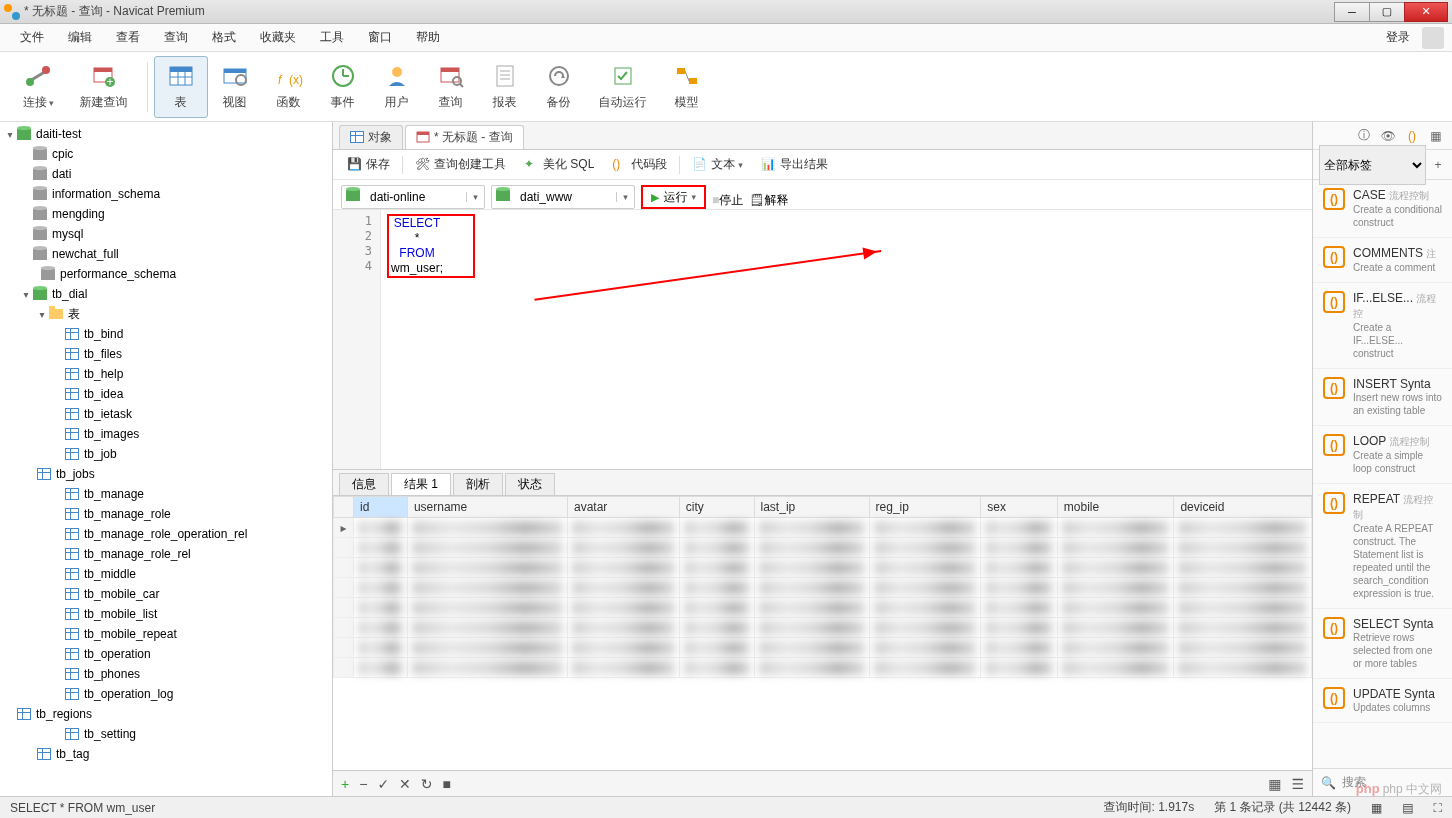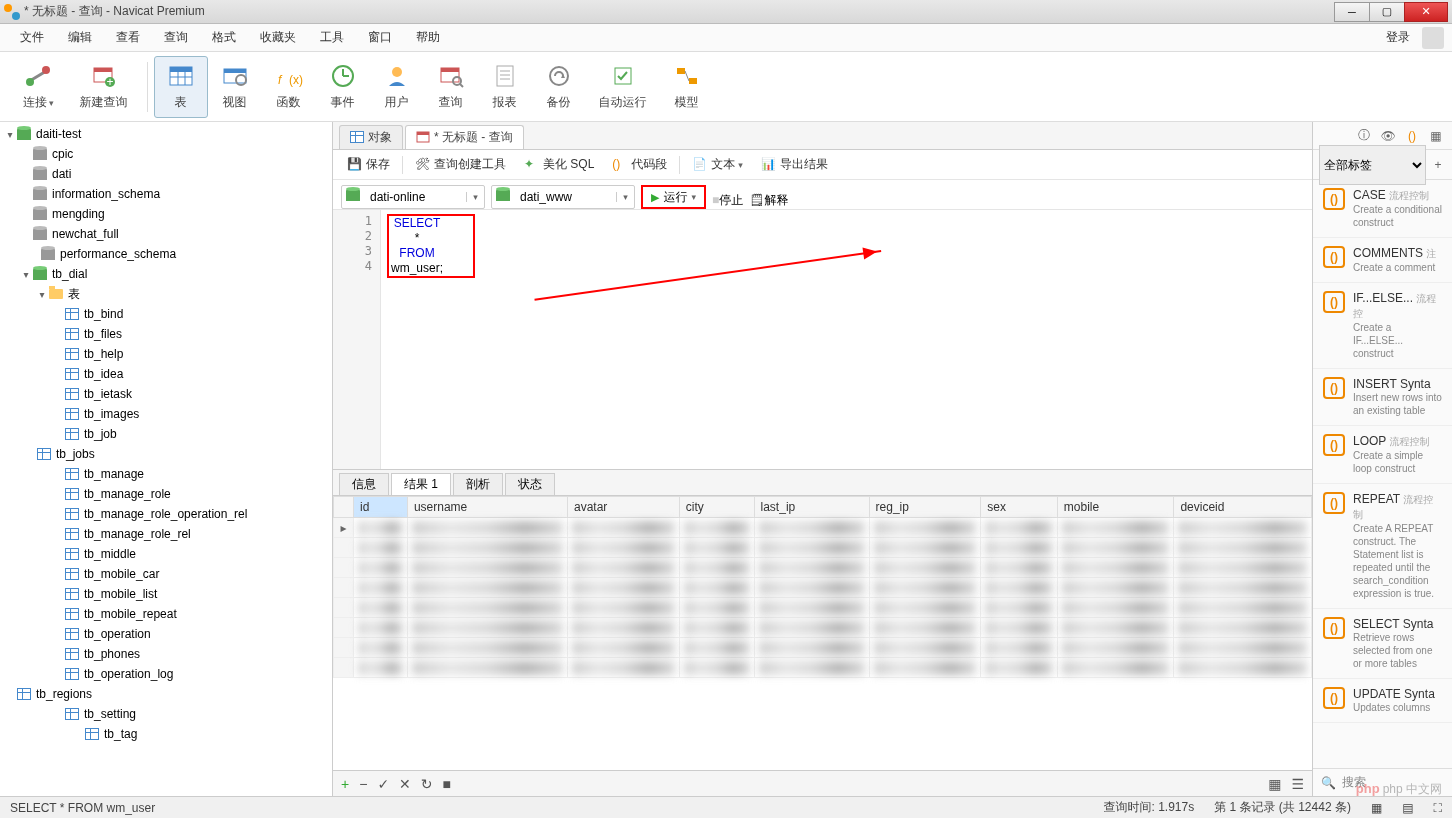--- a/index.html
+++ b/index.html
@@ -321,20 +321,27 @@
           <span class="ti">
             <div class="db-ico"></div>
           </span>
           <span>mengding</span>
         </div>
         <div class="tree-item " style="padding-left:20px">
     <span class="caret"></span>
           <span class="ti">
             <div class="db-ico"></div>
           </span>
+          <span>mysql</span>
+        </div>
+        <div class="tree-item " style="padding-left:20px">
+    <span class="caret"></span>
+          <span class="ti">
+            <div class="db-ico"></div>
+          </span>
           <span>newchat_full</span>
         </div>
         <div class="tree-item " style="padding-left:28px">
     <span class="caret"></span>
           <span class="ti">
             <div class="db-ico"></div>
           </span>
           <span>performance_schema</span>
         </div>
         <div class="tree-item " style="padding-left:20px">
@@ -491,21 +498,21 @@
           </span>
           <span>tb_regions</span>
         </div>
         <div class="tree-item " style="padding-left:52px">
     <span class="caret"></span>
           <span class="ti">
             <div class="table-ico"></div>
           </span>
           <span>tb_setting</span>
         </div>
-        <div class="tree-item " style="padding-left:72px">
+        <div class="tree-item " style="padding-left:24px">
     <span class="caret"></span>
           <span class="ti">
             <div class="table-ico"></div>
           </span>
           <span>tb_tag</span>
         </div>
       </div>
   </div>
 
   <div class="content">

